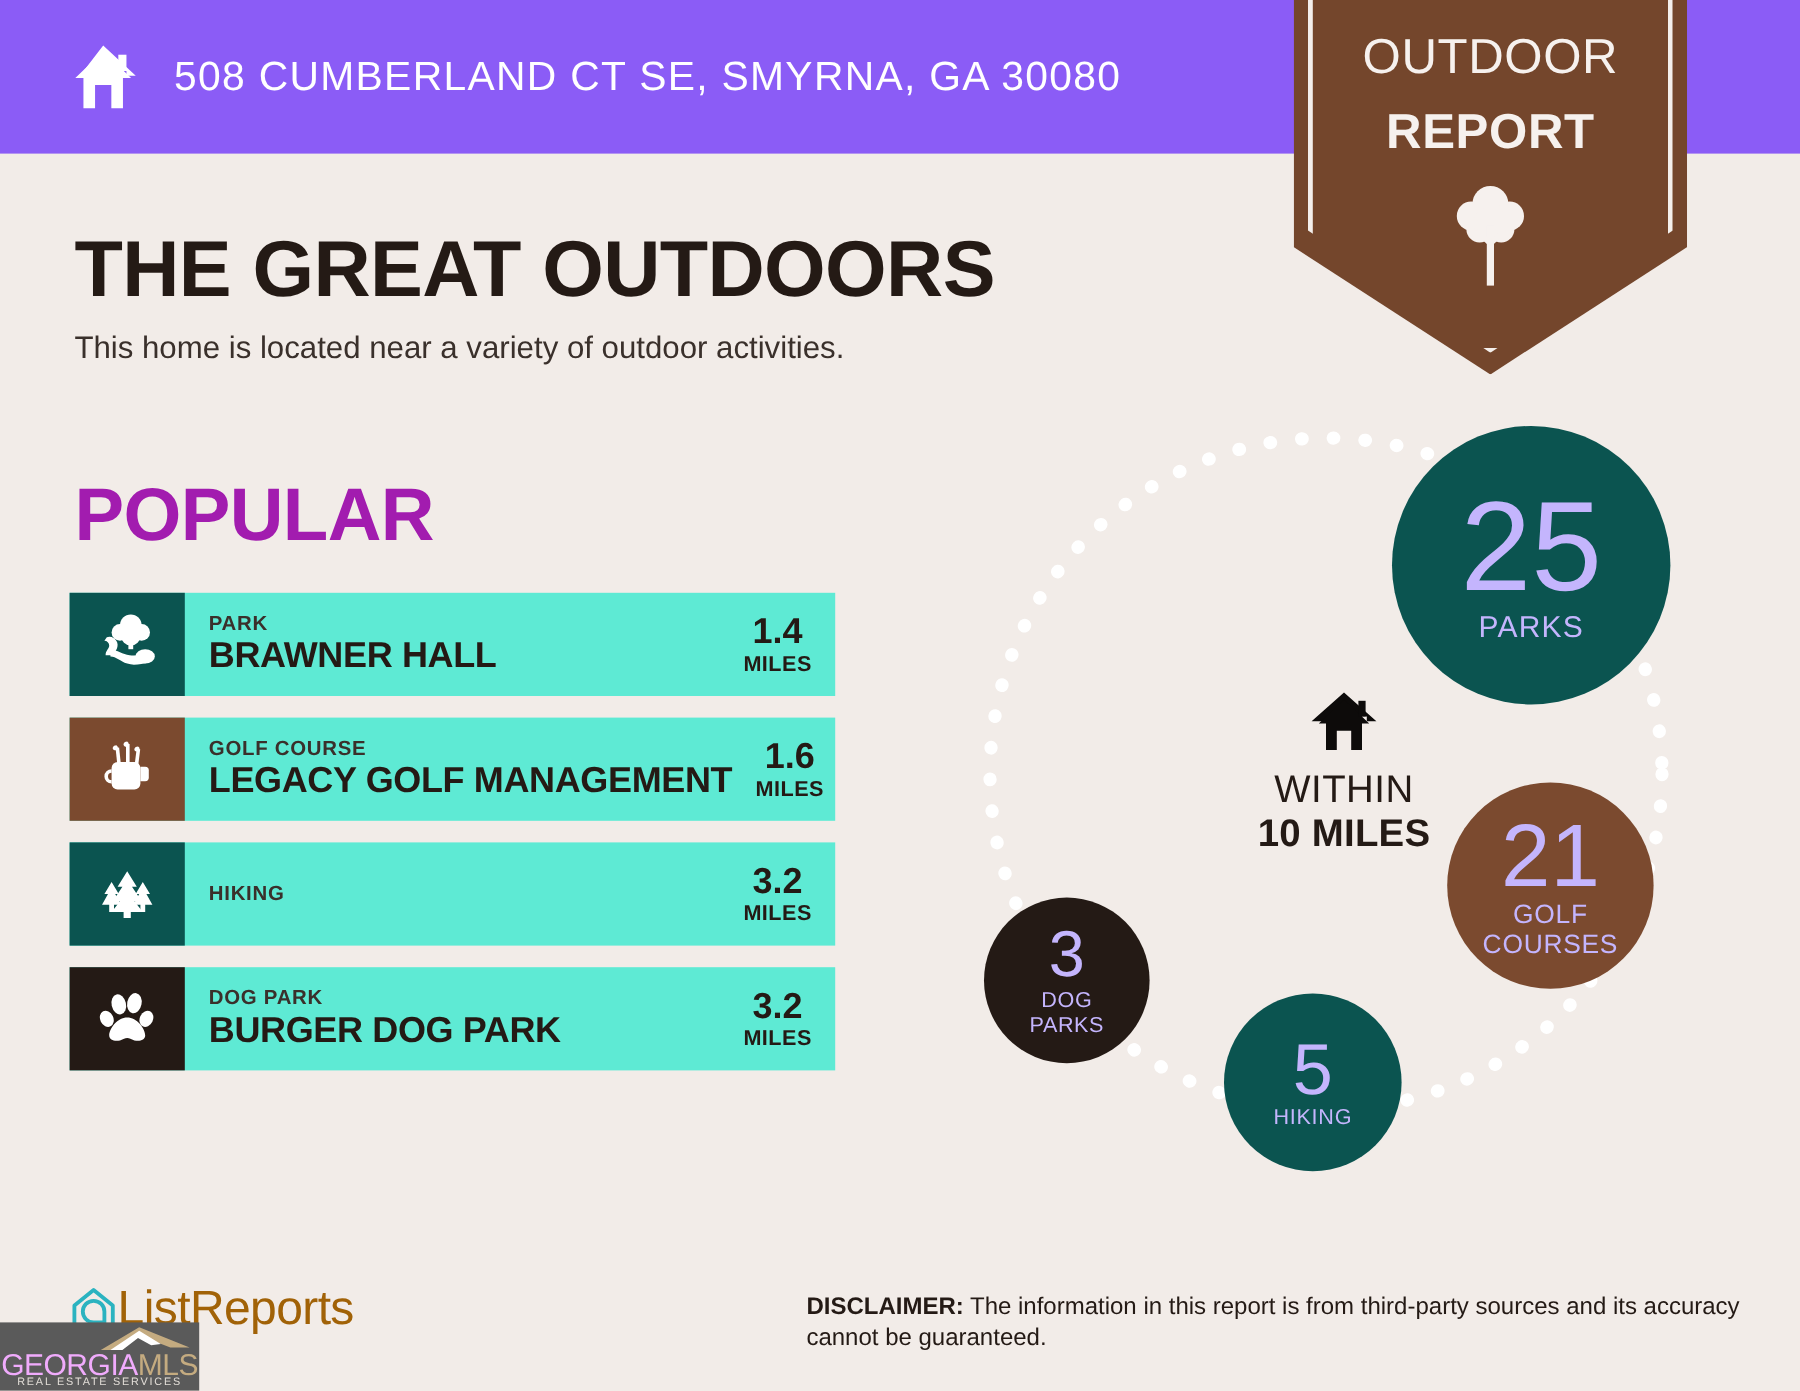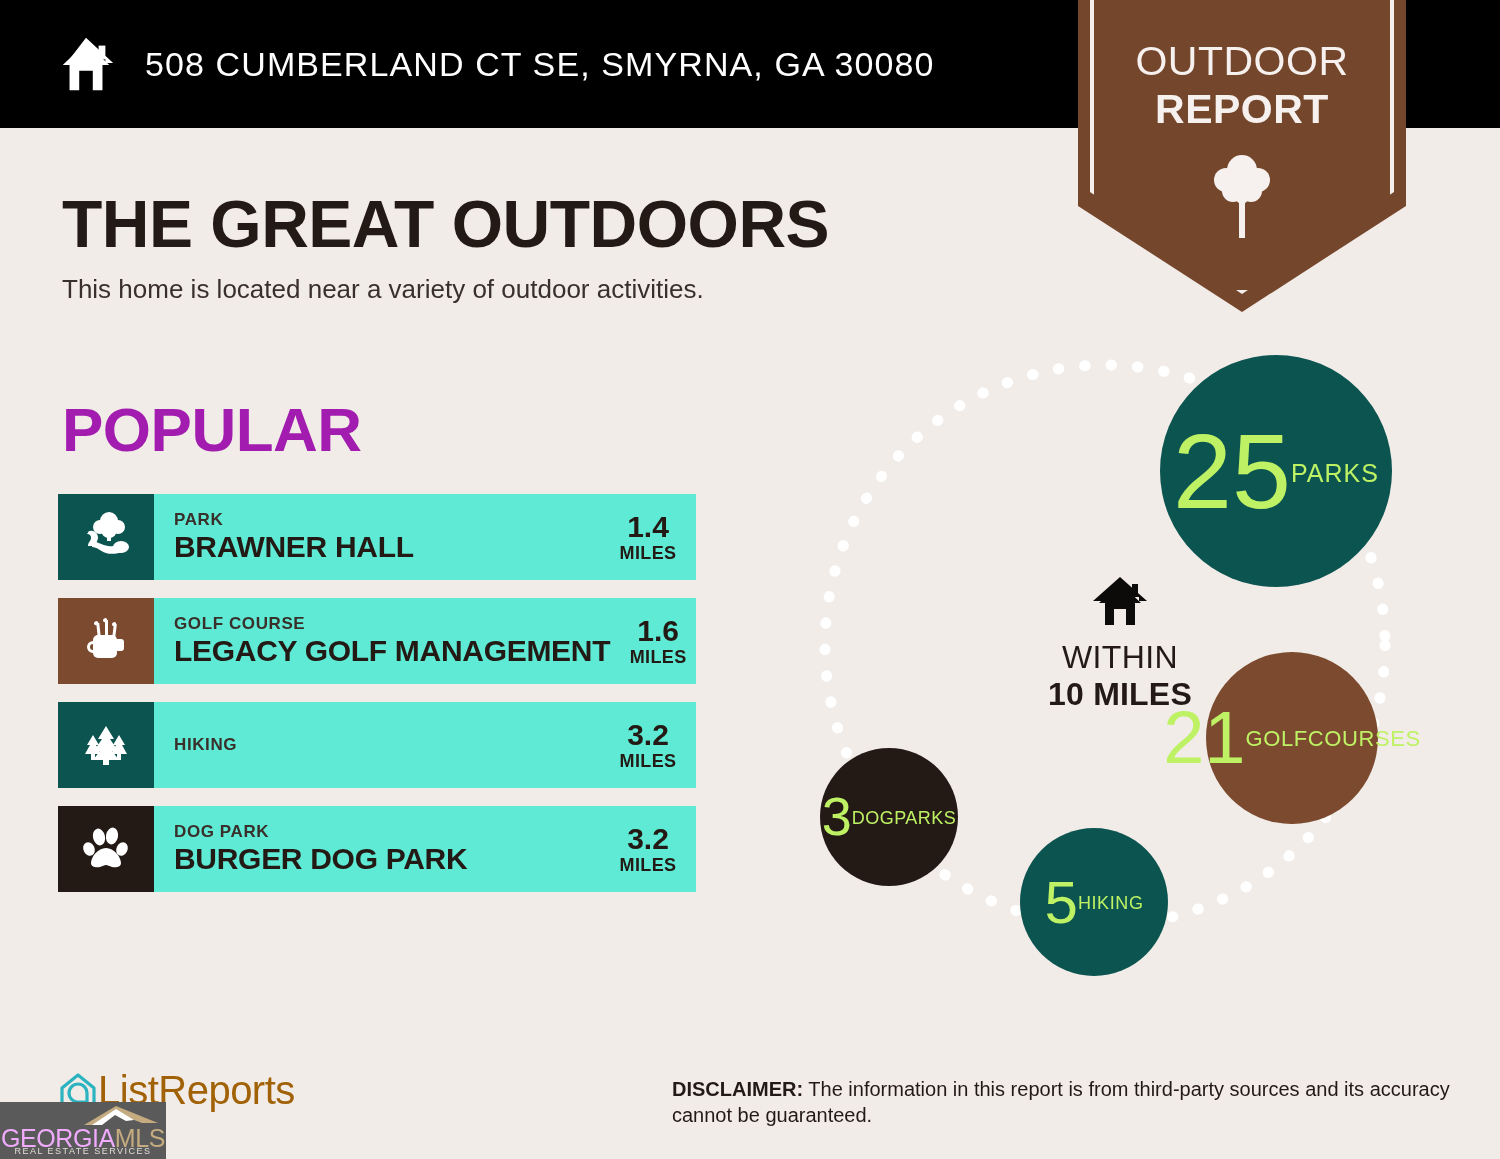--- a/index.html
+++ b/index.html
@@ -8,21 +8,21 @@
     background:#f2ece8;
     font-family:"Liberation Sans", sans-serif;
     position:relative;
     overflow:hidden;
     color:#241a15;
   }
 
   
   #header-bar{
     position:absolute; left:0; top:0; width:1500px; height:128px;
-    background:#000000;
+    background:#8b5cf6;
     display:flex; align-items:center;
   }
   #header-home-icon{ margin-left:55px; width:62px; height:62px; flex:0 0 auto; }
   #header-address{
     margin-left:28px;
     color:#ffffff;
     font-size:34px;
     font-weight:400;
     letter-spacing:1.1px;
     white-space:nowrap;
@@ -40,21 +40,21 @@
     position:absolute; left:12px; top:-6px; width:304px; height:300px;
     border:4px solid #f4efec;
     -webkit-clip-path: polygon(0 0, 100% 0, 100% 66%, 50% 100%, 0 66%);
     clip-path: polygon(0 0, 100% 0, 100% 66%, 50% 100%, 0 66%);
     pointer-events:none;
   }
   #badge-line1, #badge-line2{
     position:absolute; left:0; width:328px; text-align:center;
     color:#f6f1ee; font-size:41px; letter-spacing:0.5px; line-height:1.05;
   }
-  #badge-line1{ top:40px; font-weight:400; }
+  #badge-line1{ top:26px; font-weight:400; }
   #badge-line2{ top:88px; font-weight:700; }
   #badge-tree-icon{
     position:absolute; left:50%; top:150px; transform:translateX(-50%);
     width:66px; height:92px;
   }
 
   
   #hero-title{
     position:absolute; left:62px; top:186px;
     font-size:66px; font-weight:700; letter-spacing:-0.5px;
@@ -105,23 +105,23 @@
   .poi-dist-unit{ font-size:18px; font-weight:700; letter-spacing:0.4px; color:#241a15; }
 
   
   #bubble-area{
     position:absolute; left:790px; top:340px; width:660px; height:660px;
   }
   #bubble-dotted-path{ position:absolute; left:0; top:0; width:660px; height:660px; }
   .bubble{
     position:absolute;
     border-radius:50%;
-    display:flex; flex-direction:row;
+    display:flex; flex-direction:column;
     align-items:center; justify-content:center;
-    color:#bef264; text-align:center;
+    color:#c4b5fd; text-align:center;
   }
   .bubble-value{ font-weight:400; line-height:0.95; }
   .bubble-label{ font-weight:400; line-height:1.05; }
 
   #bubble-parks{ left:370px; top:15px; width:232px; height:232px; background:#0b5450; }
   #bubble-parks .bubble-value{ font-size:106px; }
   #bubble-parks .bubble-label{ font-size:25px; letter-spacing:1px; margin-top:4px; }
 
   #bubble-golf{ left:416px; top:312px; width:172px; height:172px; background:#7b4a2f; }
   #bubble-golf .bubble-value{ font-size:74px; }

